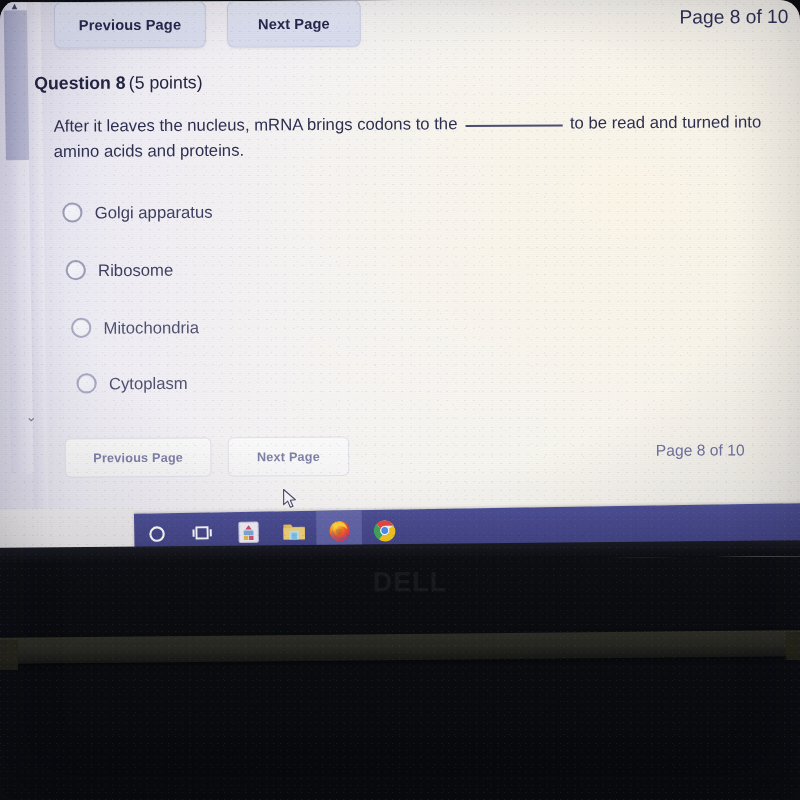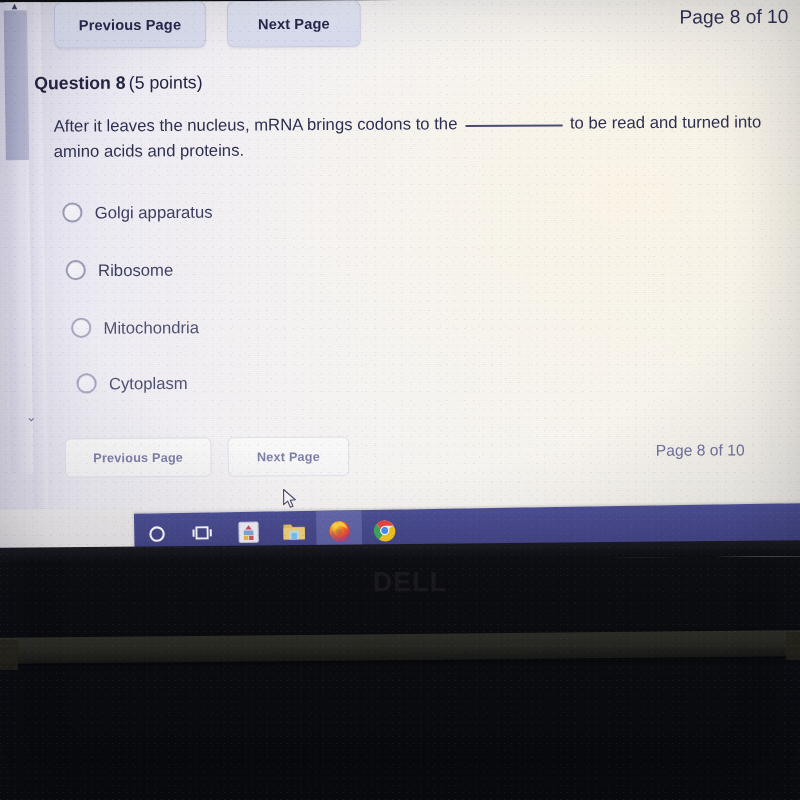--- a/index.html
+++ b/index.html
@@ -8,20 +8,21 @@
     background:#0a0c10;
     font-family:"Liberation Sans", sans-serif;
     position:relative;
   }
 
   
   #photo{
     position:absolute;inset:0;
     width:800px;height:800px;
     overflow:hidden;
+    border-radius:20px;
   }
 
   
   .laptop-body{
     position:absolute;left:0;top:540px;width:800px;height:260px;
     background:
       linear-gradient(180deg,#0d0f13 0%,#0a0c10 22%,#090b0f 55%,#07090c 100%);
   }
   .bezel-dell{
     position:absolute;left:355px;top:565px;width:110px;height:34px;

